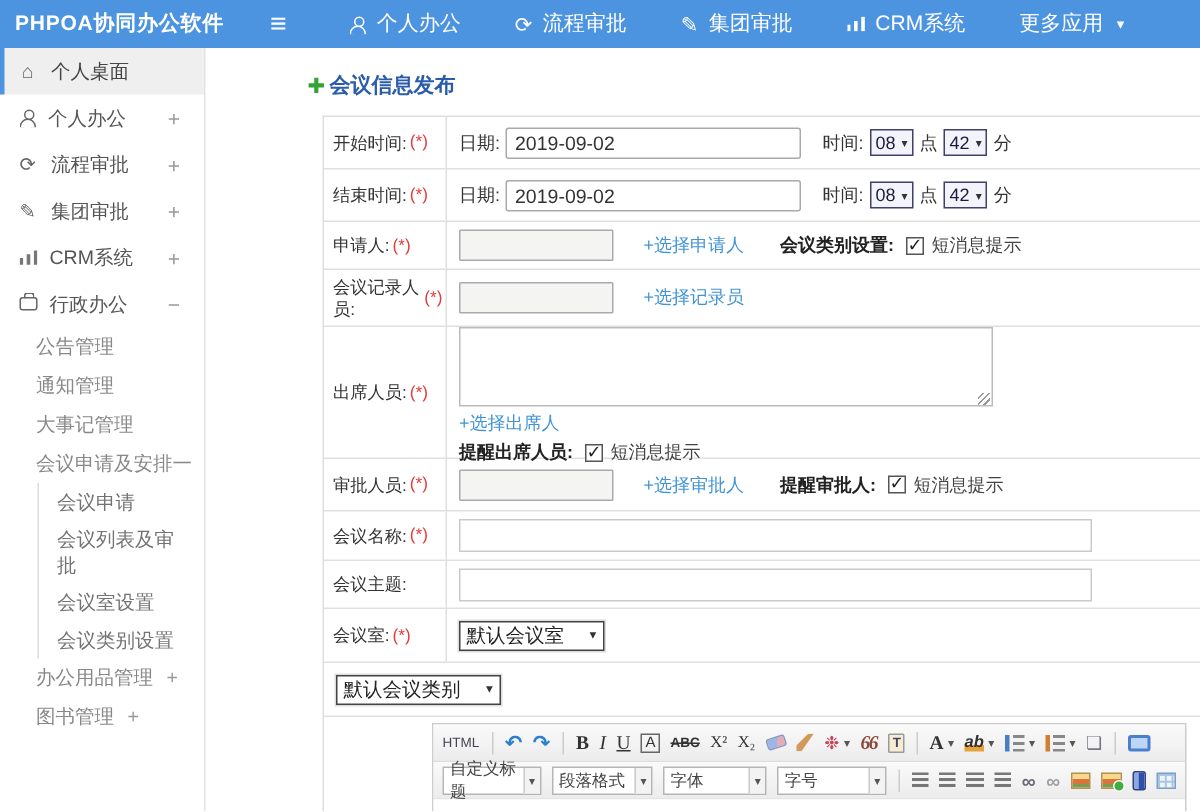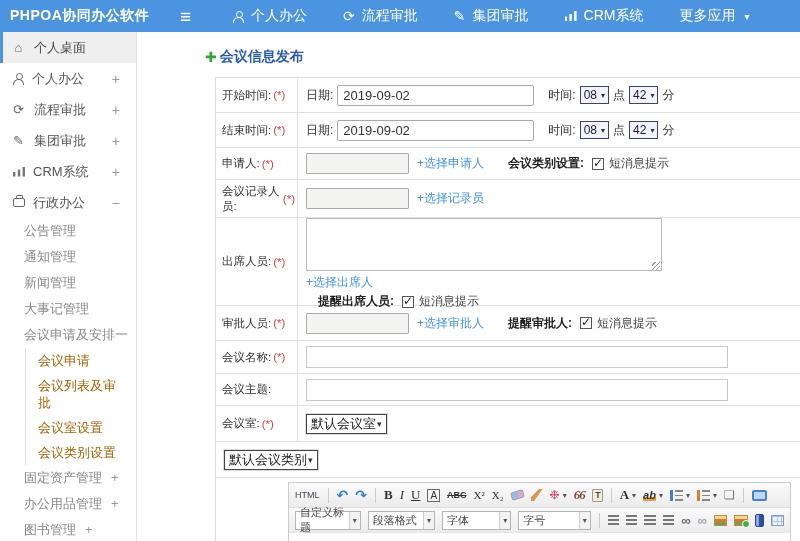--- a/index.html
+++ b/index.html
@@ -43,21 +43,21 @@
   .s1 { height:31px; display:flex; align-items:center; padding-left:11px; font-size:13px; color:#555;
     position:relative; cursor:pointer; }
   .s1 .glyph { width:15px; font-size:13px; color:#666; text-align:center; }
   .s1 .txt { margin-left:8px; }
   .s1 .exp { position:absolute; right:16px; color:#999; font-size:14px; font-weight:400; }
   .s1.active { background:#efefef; border-left:3px solid #4c93e0; padding-left:8px; color:#444; }
   .s2 { min-height:26px; line-height:26px; padding-left:24px; font-size:13px; color:#888; cursor:pointer; }
   .s2 .exp { color:#999; margin-left:9px; }
   .s2 .expn { color:#888; margin-left:0; }
   .l3wrap { border-left:1px solid #ddd; margin-left:25px; }
-  .s3 { padding:4px 0 4px 12px; font-size:13px; line-height:17px; color:#a16207; width:98px; cursor:pointer; }
+  .s3 { padding:4px 0 4px 12px; font-size:13px; line-height:17px; color:#737373; width:98px; cursor:pointer; }
 
   
   .main { position:absolute; top:32px; left:138px; width:662px; height:509px; background:#fff; overflow:hidden; }
   .page-title { margin:16px 0 0 67px; display:flex; align-items:center; font-size:14px; font-weight:bold; color:#2a5caa; }
   .plus { color:#35a435; font-size:14px; font-weight:bold; margin-right:3px; }
 
   .form { margin:11px 0 0 77px; width:585px; border-top:1px solid #ddd; border-left:1px solid #ddd; }
   .frow { display:flex; border-bottom:1px solid #e0e0e0; }
   .fl { width:82px; flex-shrink:0; border-right:1px solid #e0e0e0; padding-left:6px; padding-right:2px;
     font-size:11.5px; color:#333; display:flex; align-items:center; }
@@ -65,32 +65,32 @@
   .fv { flex:1; display:flex; align-items:center; padding-left:8px; font-size:12px; color:#333; }
   .fv-col { flex-direction:column; align-items:flex-start; justify-content:center; }
 
   input.date { width:197px; height:21px; border:1px solid #a9a9a9; border-radius:2px; font-size:13px;
     color:#333; padding:0 5px; margin:0 4px; font-family:inherit; }
   .tsel { border:1px solid #40406b; background:#f3f3fb; height:18px; padding:0 3px; margin:0 4px;
     display:inline-flex; align-items:center; gap:4px; font-size:12px; color:#1c1c3c; cursor:pointer; }
   .tsel .c { font-size:8px; color:#333; }
   input.small { width:103px; height:21px; border:1px solid #aaa; background:#f4f4f2; border-radius:1px; font-family:inherit; }
   input.wide { width:422px; height:22px; border:1px solid #c9c9c9; font-size:13px; padding:0 4px; font-family:inherit; }
-  .link { color:#4294d5; margin-left:8px; cursor:pointer; font-size:12px; }
+  .link { color:#4294d5; margin-left:20px; cursor:pointer; font-size:12px; }
   .remind { font-weight:bold; color:#222; margin-left:24px; font-size:12px; }
   .cbx { width:12px; height:12px; border:1px solid #555; background:#fff; display:inline-block;
     position:relative; margin:0 5px 0 8px; cursor:pointer; }
   .cbx::after { content:"✓"; position:absolute; left:0px; top:-3px; font-size:12px; font-weight:bold; color:#222; }
   .sms { color:#444; font-size:12px; }
   .ta-wrap { position:relative; margin-top:9px; }
   textarea.ta { width:356px; height:53px; border:1px solid #bbb; resize:none; font-family:inherit; }
   .ta-grip { position:absolute; right:2px; bottom:4px; width:8px; height:8px;
     background:repeating-linear-gradient(135deg,transparent 0 2px,#999 2px 3px); cursor:nwse-resize; }
   .bsel { border:1px solid #444; box-shadow:0 0 0 1px #ddd; background:#fff; height:20px; padding:0 4px;
-    display:inline-flex; align-items:center; gap:1px; font-size:13px; color:#222; cursor:pointer; }
+    display:inline-flex; align-items:center; gap:17px; font-size:13px; color:#222; cursor:pointer; }
   .bsel .c { font-size:9px; color:#333; }
   .ed-cell { padding:4px 0 0 72px; }
   .editor { width:503px; border:1px solid #ccc; background:#fff; }
   .tbar { display:flex; align-items:center; padding:2px 6px; gap:7px; height:25px;
     background:linear-gradient(#fafafa,#ececec); border-bottom:1px solid #ddd; }
   .tbar:nth-child(2) { border-bottom:1px solid #e5e5e5;justify-content:center; }
   .tbtn { display:inline-flex; align-items:center; font-size:12px; color:#333; cursor:pointer; gap:1px; }
   .sep { width:1px; height:15px; background:#ccc; margin:0 1px; }
   .t-html { font-size:9px; font-weight:normal; color:#445; }
   .t-blue { color:#2a7fd0; font-size:14px; font-weight:bold; }
@@ -194,33 +194,29 @@
       <span class="txt">CRM系统</span>
       <span class="exp">+</span>
     </div>
     <div class="s1">
       <span class="i-case" style="margin-left:2px"></span>
       <span class="txt">行政办公</span>
       <span class="exp">−</span>
     </div>
     <div class="s2"><span>公告管理</span></div>
     <div class="s2"><span>通知管理</span></div>
-    <div class="s2"><span>新闻管理</span></div>
     <div class="s2"><span>大事记管理</span></div>
     <div class="s2">
       <span>会议申请及安排</span><span class="expn">一</span>
     </div>
     <div class="l3wrap">
       <div class="s3"><span>会议申请</span></div>
       <div class="s3"><span>会议列表及审批</span></div>
       <div class="s3"><span>会议室设置</span></div>
       <div class="s3"><span>会议类别设置</span></div>
-    </div>
-    <div class="s2">
-      <span>固定资产管理</span><span class="exp">+</span>
     </div>
     <div class="s2">
       <span>办公用品管理</span><span class="exp">+</span>
     </div>
     <div class="s2">
       <span>图书管理</span><span class="exp">+</span>
     </div>
   </div>
 
   <div class="main">
@@ -305,21 +301,21 @@
           <span>出席人员:</span>
           <span class="req">(*)</span>
         </div>
         <div class="fv fv-col">
           <div class="ta-wrap">
             <textarea class="ta" style=""></textarea>
             <span class="ta-grip"></span>
           </div>
           <span class="link" style="margin-left:0">+选择出席人</span>
           <div style="display:flex;align-items:center;margin:2px 0 4px 0">
-            <span class="remind" style="margin-left:12px">提醒出席人员:</span>
+            <span class="remind" style="margin-left:0">提醒出席人员:</span>
             <span class="cbx"></span>
             <span class="sms">短消息提示</span>
           </div>
         </div>
       </div>
 
       <div class="frow" style="height:35px">
         <div class="fl">
           <span>审批人员:</span>
           <span class="req">(*)</span>

